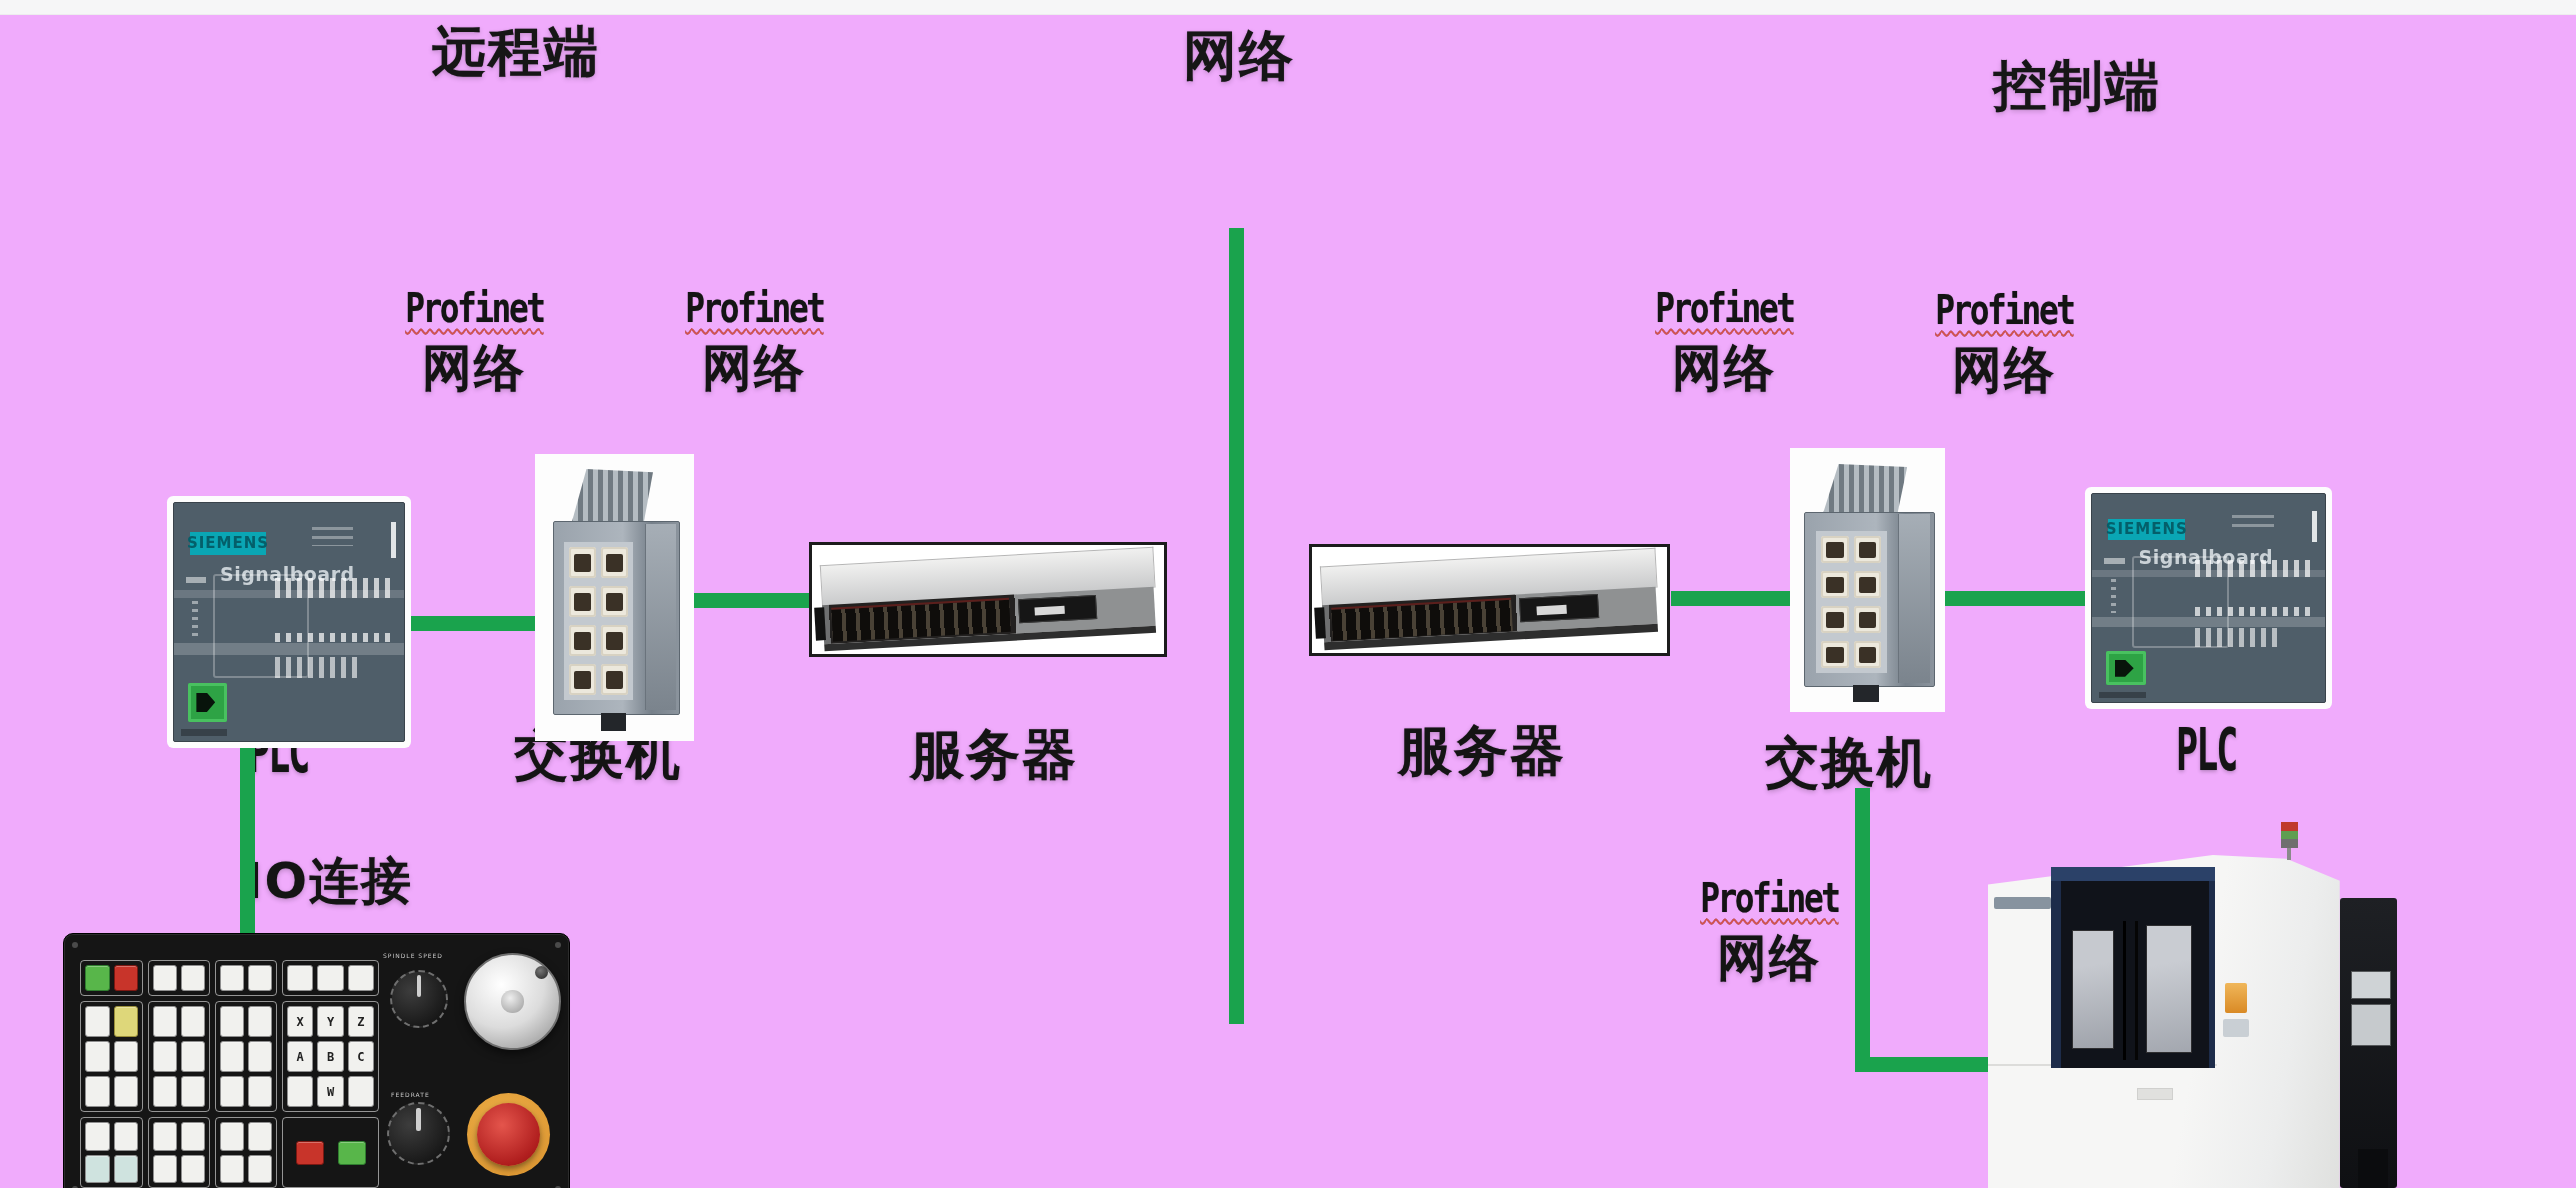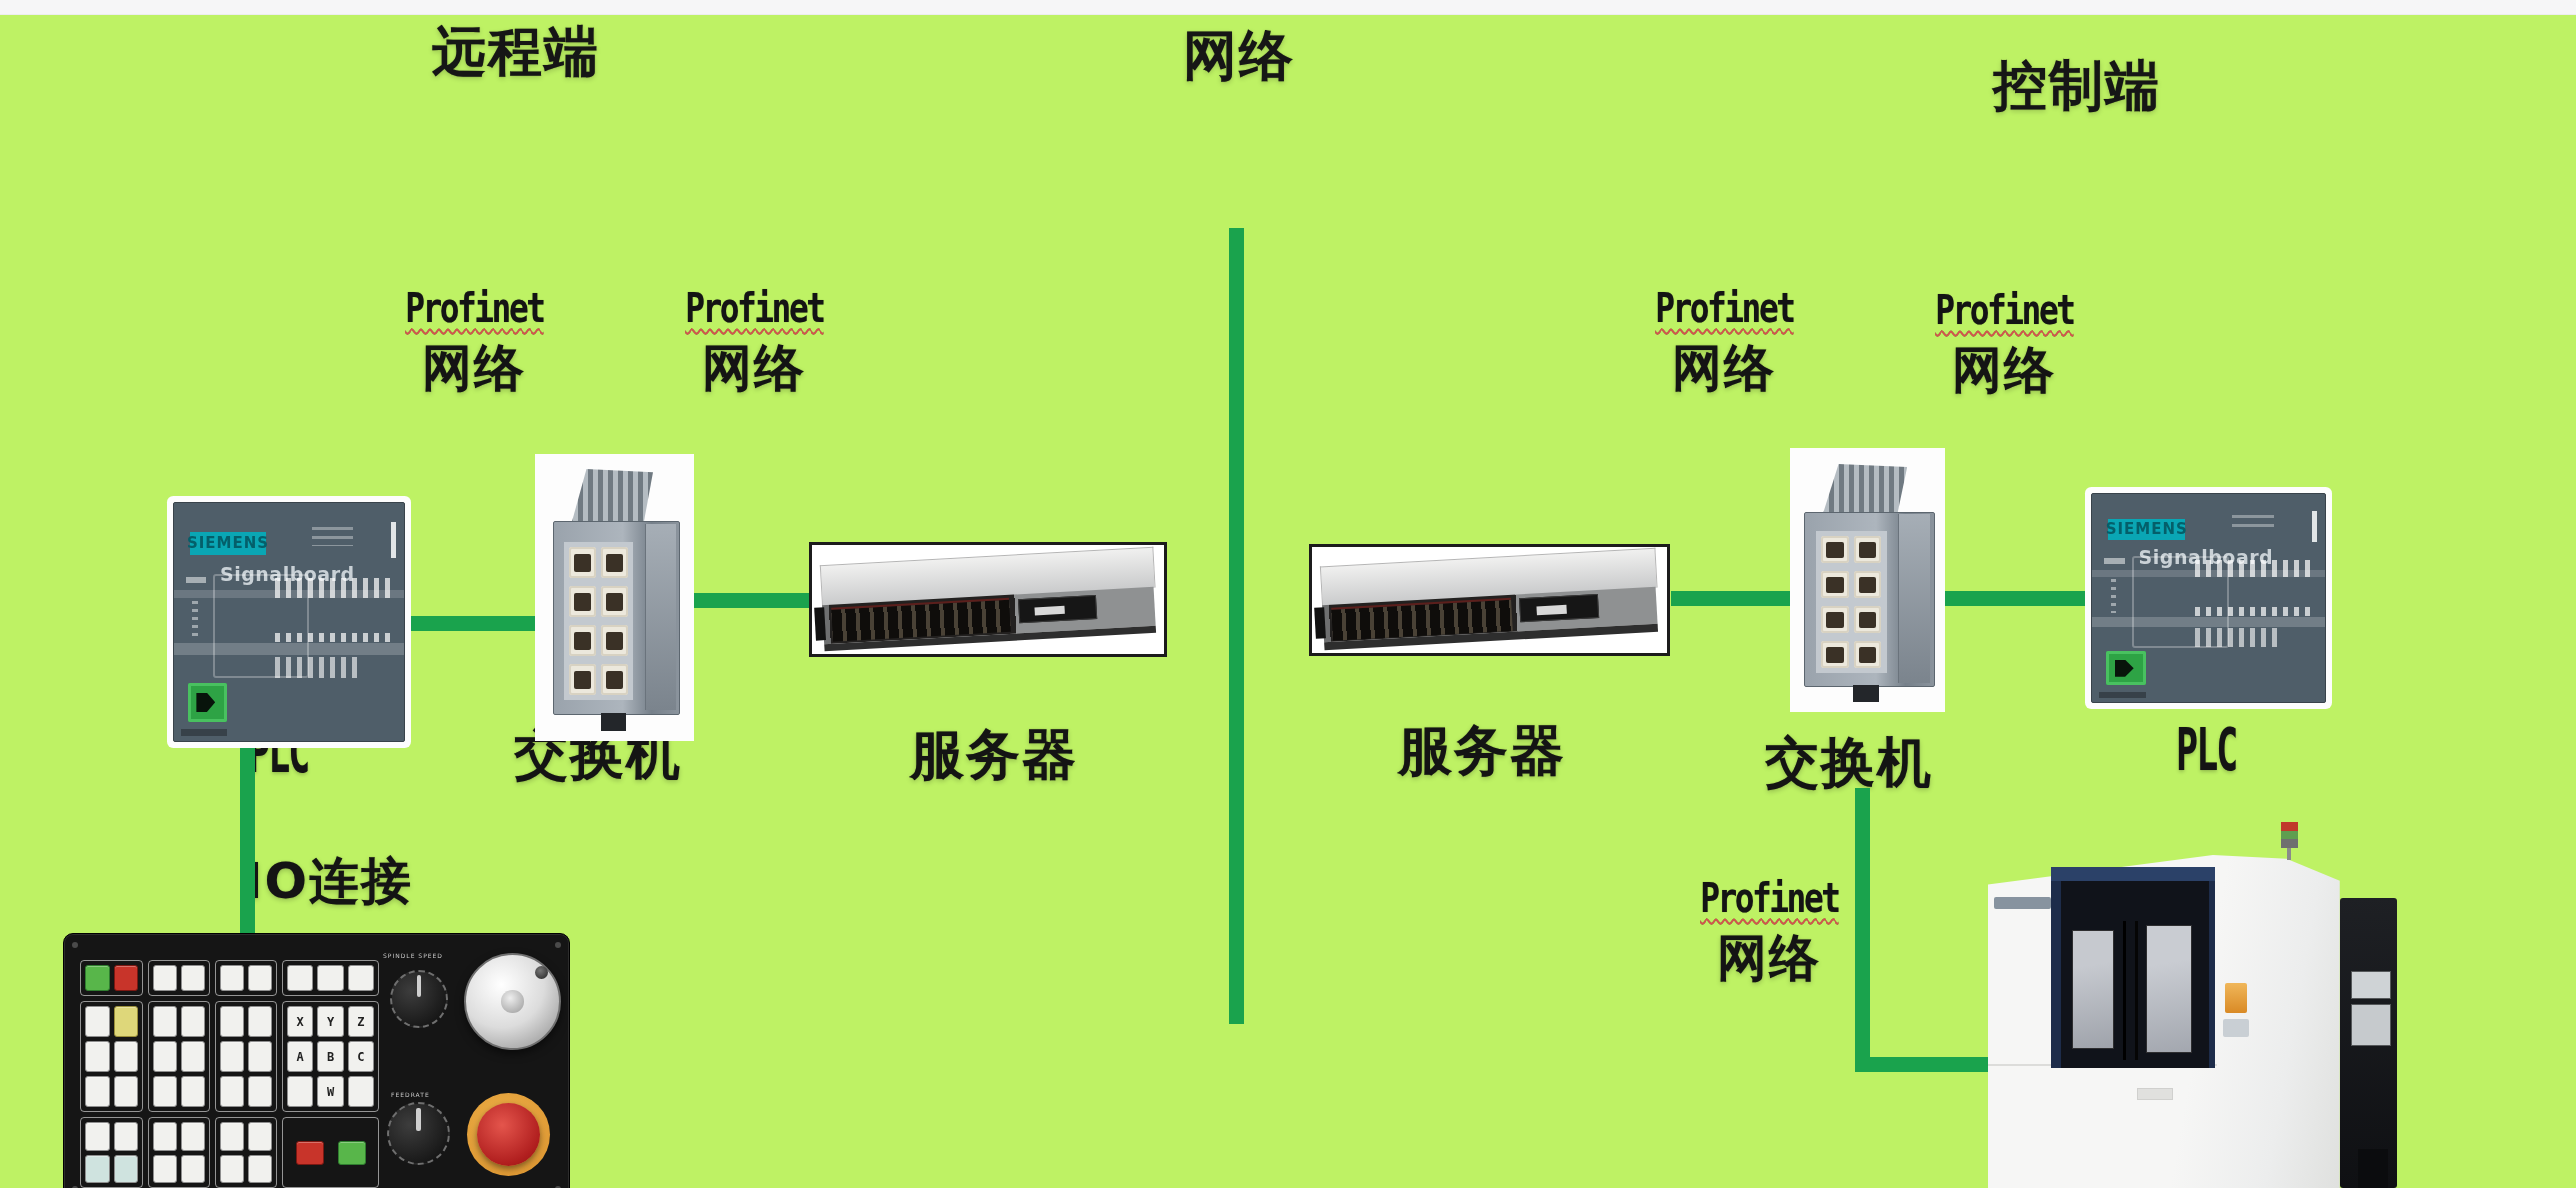--- a/index.html
+++ b/index.html
@@ -1,16 +1,16 @@
 <!DOCTYPE html>
 <html style="--green: #1aa34d;"><head>
 <meta charset="utf-8">
 <style>
   html,body{margin:0;padding:0;background:#e9e9e9;}
-  .stage{position:relative;width:2576px;height:1189px;background:#bef264;overflow:hidden;
+  .stage{position:relative;width:2576px;height:1189px;background:#f0abfc;overflow:hidden;
          font-family:"DejaVu Sans","Liberation Sans",sans-serif;}
   .topband{position:absolute;left:0;top:0;width:100%;height:14px;background:#f6f6f7;border-bottom:1px solid #ededee;}
 
   
   .title{position:absolute;font-size:54px;font-weight:700;color:#161616;letter-spacing:2px;
          text-shadow:0 0 1px rgba(0,0,0,.4),0 2px 5px rgba(0,0,0,.18);white-space:nowrap;}
   .dlabel{position:absolute;font-size:54px;font-weight:700;color:#141414;letter-spacing:2px;
           text-shadow:0 0 1px rgba(0,0,0,.4),0 2px 5px rgba(0,0,0,.2);white-space:nowrap;}
   .mono-label{font-family:"DejaVu Sans Mono","Liberation Mono",monospace;font-size:59px;letter-spacing:-3px;
           transform:scaleX(.62);transform-origin:left top;}

